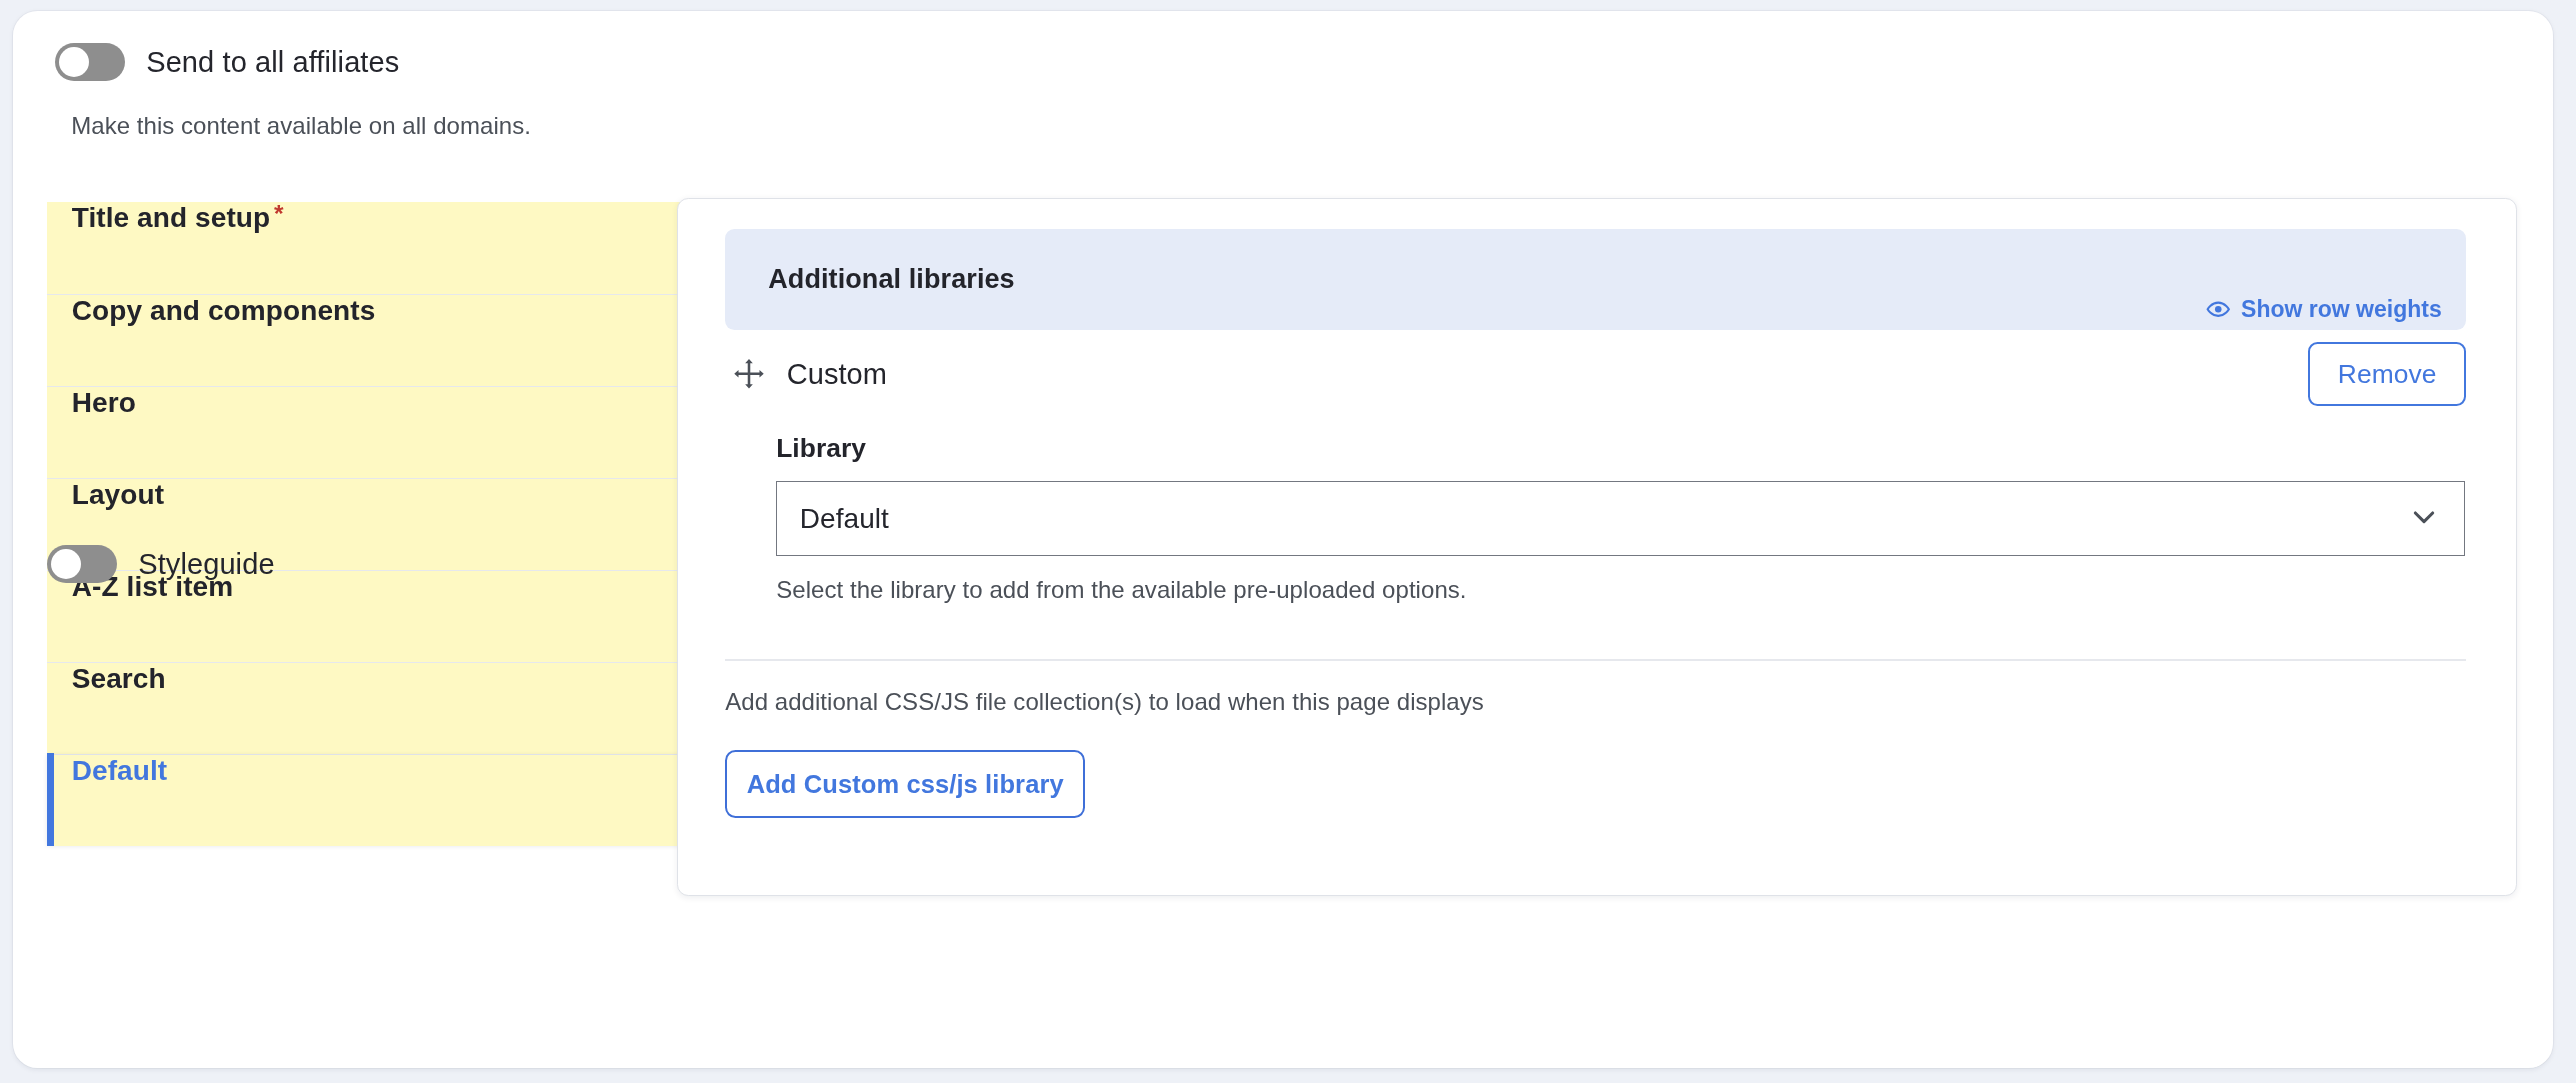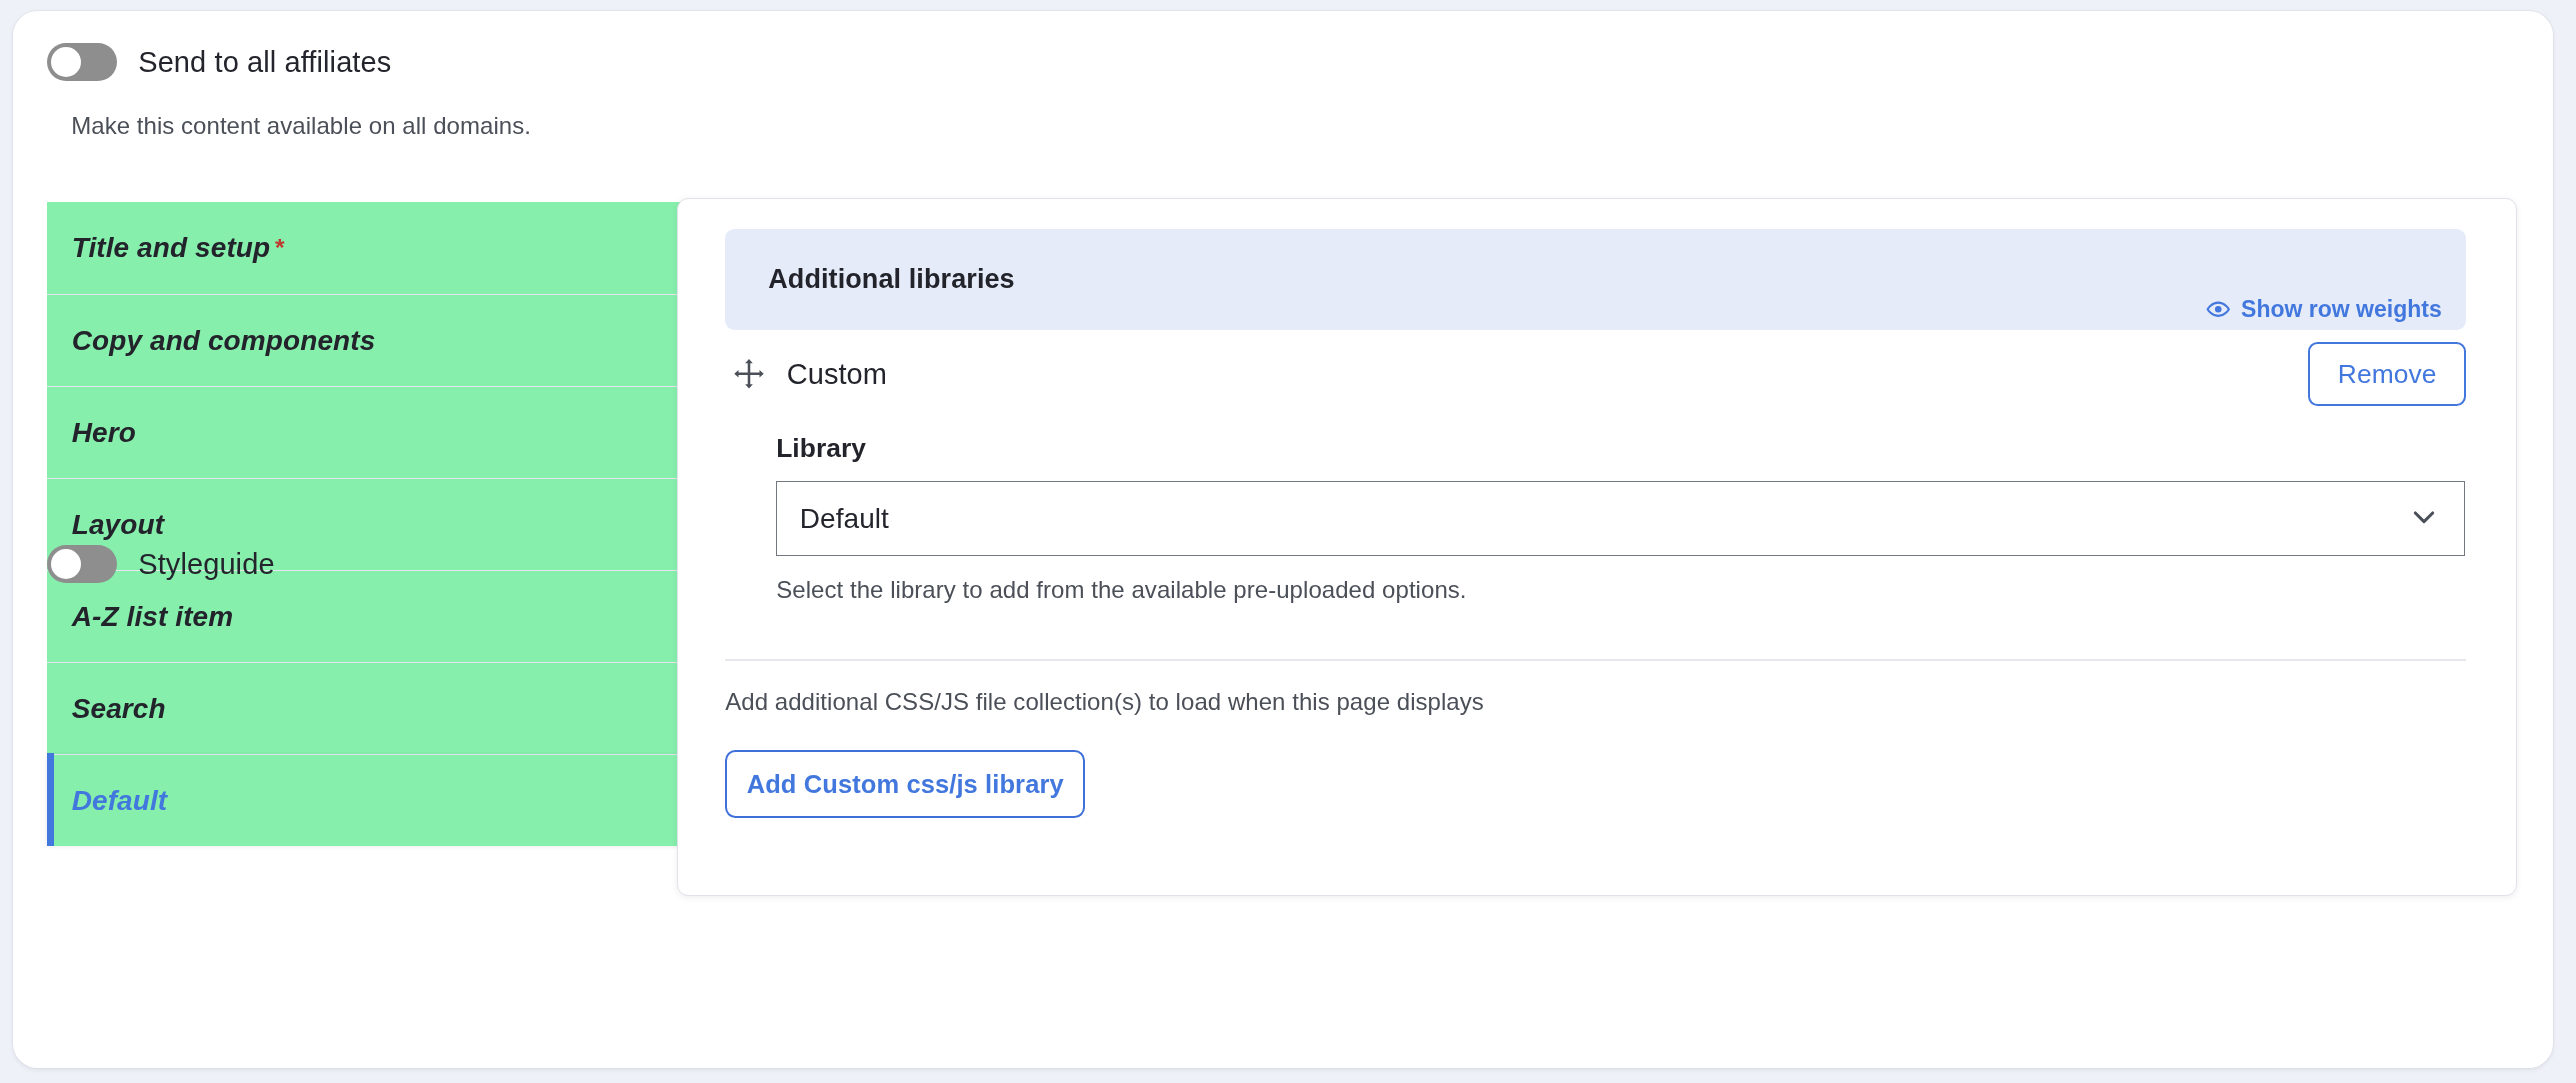--- a/index.html
+++ b/index.html
@@ -57,41 +57,39 @@
     white-space: nowrap;
   }
   .toggle-desc {
     position: absolute;
     font-size: 24px;
     color: #4b5058;
     letter-spacing: 0.05px;
     margin-left: 24px;
   }
 
-  #send-affiliates-row { left: 34px; top: 32px; }
+  #send-affiliates-row { left: 42px; top: 32px; }
   #send-affiliates-desc { left: 34px; top: 101px; }
   #styleguide-row { left: 34px; top: 534px; }
 
   
   .tablist {
     position: absolute;
     left: 34px;
     top: 191px;
     width: 1179px;
   }
   .tab {
     position: relative;
     height: 92px;
     display: flex;
-    align-items: center;
     padding-left: 24.5px;
     border-top: 1.9px solid #e6e8ed;
-    background: #86efac;
-    cursor: pointer;
-    font-style: italic;
+    background: #fef9c3;
+    cursor: pointer;
   }
   .tab:first-child { border-top: none; }
   .tab-label {
     font-size: 28px;
     font-weight: bold;
     color: #23242b;
     letter-spacing: 0.1px;
     white-space: nowrap;
   }
   .tab .req {

